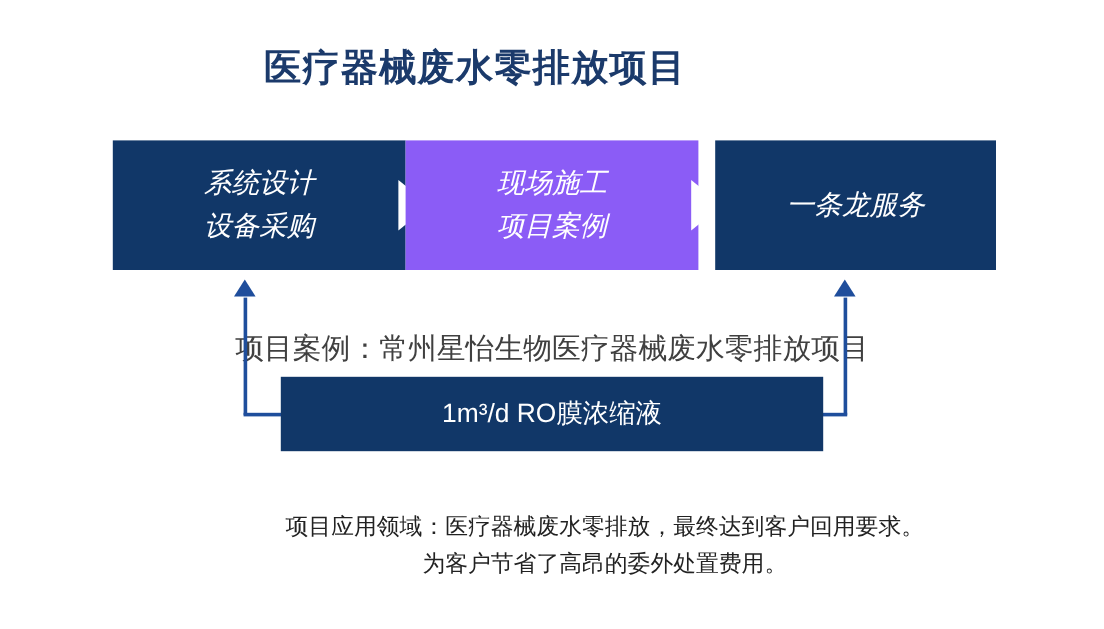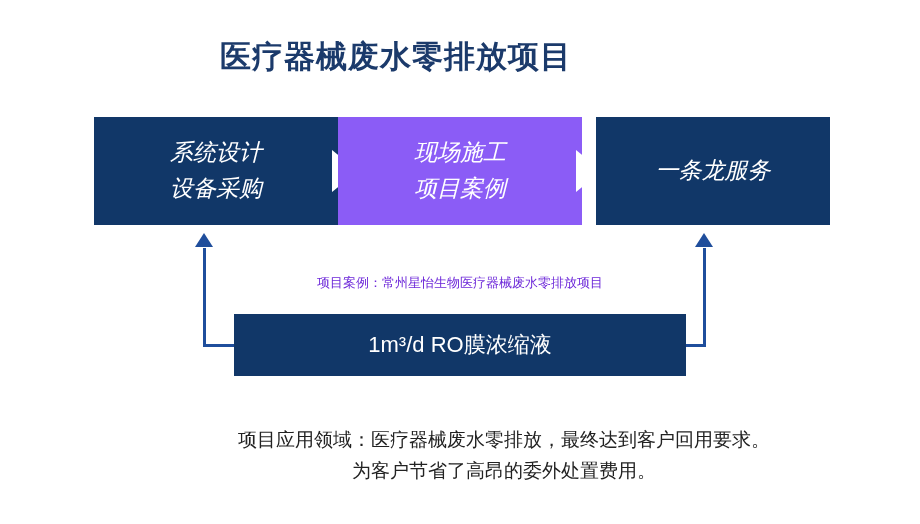--- a/index.html
+++ b/index.html
@@ -85,22 +85,22 @@
     left: 576px;
     border-left: 26px solid #ffffff;
   }
   
   .case-caption {
     position: absolute;
     left: 180px;
     top: 274px;
     width: 560px;
     text-align: center;
-    font-size: 13px;
-    color: #6d28d9;
+    font-size: 24px;
+    color: #404040;
   }
   
   .bottom-bar {
     position: absolute;
     left: 234px;
     top: 314px;
     width: 452px;
     height: 62px;
     background: #113768;
     color: #ffffff;

